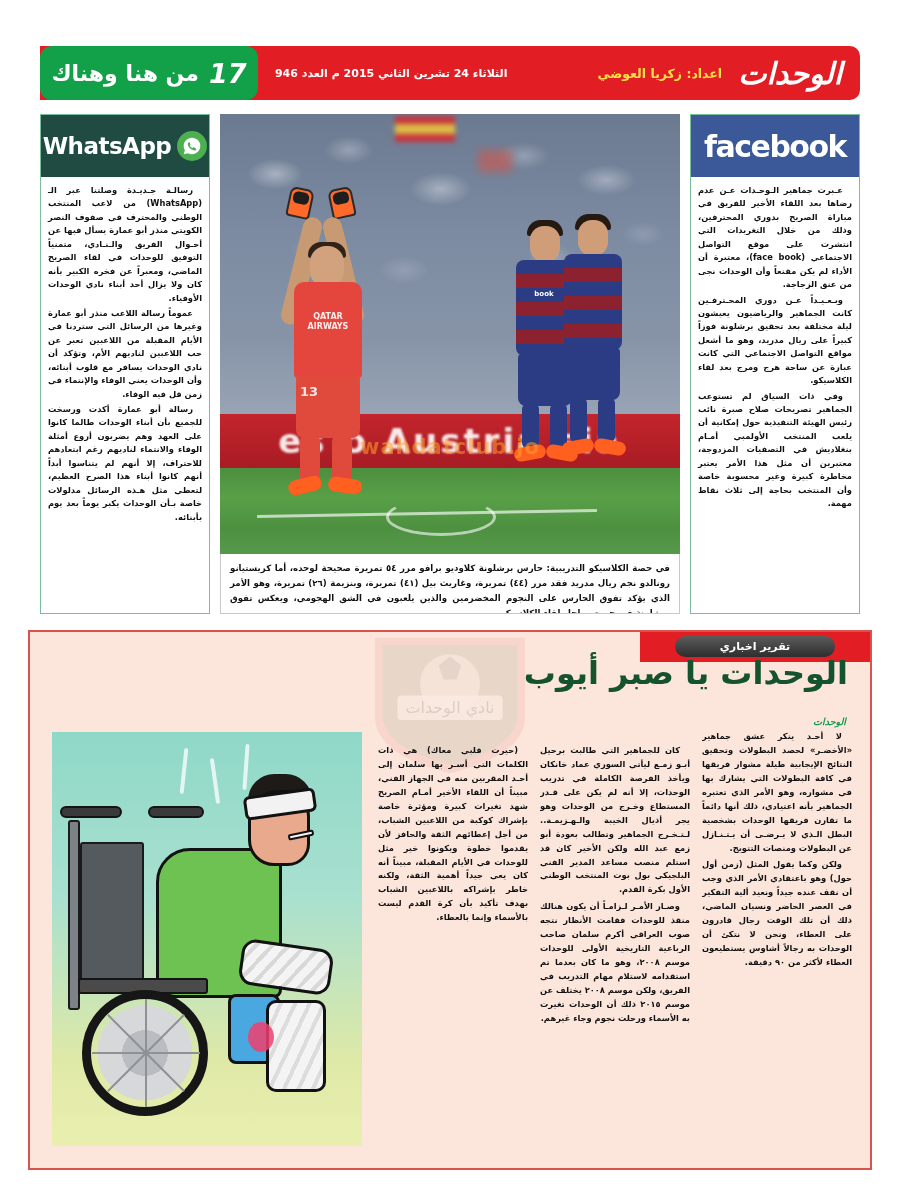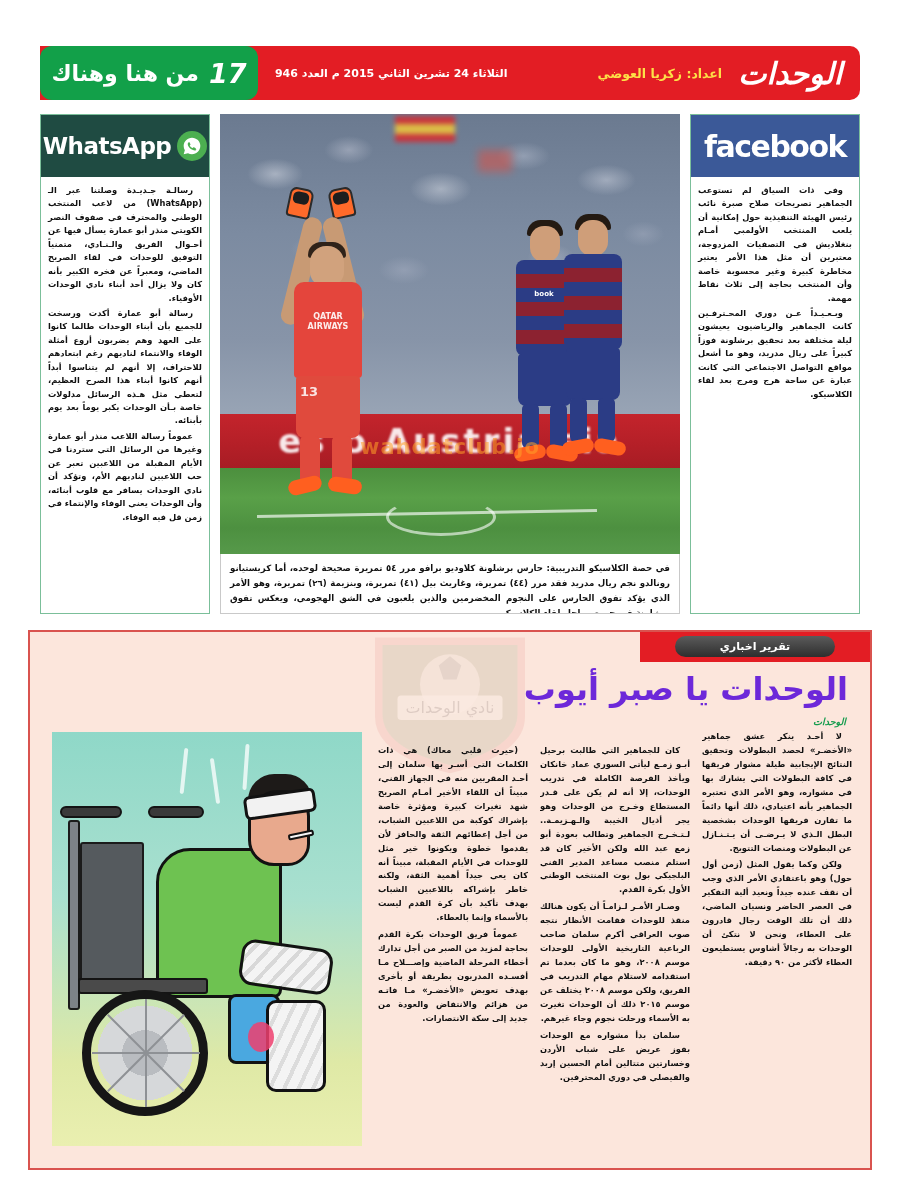--- a/index.html
+++ b/index.html
@@ -358,24 +358,24 @@
     width: 160px; height: 21px;
     background: linear-gradient(180deg,#5b5b5b,#2e2e2e);
     border-radius: 11px;
     display: flex; align-items: center; justify-content: center;
     color: #fff; font-size: 11px; font-weight: bold;
     direction: rtl;
   }
 
   .bottom-headline {
     position: absolute;
-    right: 22px; top: 38px;
+    right: 22px; top: 22px;
     font-size: 32px;
     font-weight: bold;
-    color: #6d28d9;
+    color: #14532d;
     direction: rtl;
     white-space: nowrap;
   }
 
   .bottom-byline {
     position: absolute;
     right: 24px; top: 84px;
     font-size: 9.5px;
     font-weight: bold;
     font-style: italic;
@@ -519,22 +519,22 @@
       <div class="social-brand brand-whatsapp">
         <span class="wa-logo">
           <svg width="20" height="20" viewBox="0 0 24 24" aria-hidden="true">
             <path fill="#ffffff" d="M12 2C6.5 2 2 6.5 2 12c0 1.8.5 3.5 1.4 5L2 22l5.2-1.4c1.4.8 3.1 1.2 4.8 1.2 5.5 0 10-4.5 10-10S17.5 2 12 2zm5.4 14.1c-.2.6-1.3 1.2-1.8 1.2-.5.1-1 .1-1.7-.1-.4-.1-.9-.3-1.5-.6-2.6-1.1-4.3-3.8-4.5-4-.1-.2-1-1.4-1-2.6s.6-1.8.8-2.1c.2-.2.5-.3.6-.3h.5c.2 0 .4 0 .5.4l.8 1.9c.1.1.1.3 0 .5l-.3.4-.3.3c-.1.1-.2.3-.1.5.1.2.6 1 1.3 1.6.9.8 1.6 1 1.9 1.2.2.1.4 0 .5-.1l.7-.8c.2-.2.3-.2.5-.1l1.8.9c.2.1.4.2.4.3.1.2.1.7-.1 1.2z"></path>
           </svg>
         </span>
         <span class="wa-wordmark">WhatsApp</span>
       </div>
       <div class="social-body">
         <p>رسالـة جـديـدة وصلتنا عبر الـ (WhatsApp) من لاعب المنتخب الوطني والمحترف في صفوف النصر الكويتي منذر أبو عمارة يسأل فيها عن أحـوال الفريق والـنـادي، متمنياً التوفيق للوحدات في لقاء الصريح الماضي، ومعبراً عن فخره الكبير بأنه كان ولا يزال أحد أبناء نادي الوحدات الأوفياء.</p>
+        <p>عموماً رسالة اللاعب منذر أبو عمارة وغيرها من الرسائل التي ستردنا في الأيام المقبلة من اللاعبين تعبر عن حب اللاعبين لناديهم الأم، وتؤكد أن نادي الوحدات يسافر مع قلوب أبنائه، وأن الوحدات يعني الوفاء والإنتماء في زمن قل فيه الوفاء.</p>
         <p>رسالة أبو عمارة أكدت ورسخت للجميع بأن أبناء الوحدات طالما كانوا على العهد وهم يضربون أروع أمثلة الوفاء والانتماء لناديهم رغم ابتعادهم للاحتراف، إلا أنهم لم يتناسوا أبداً أنهم كانوا أبناء هذا الصرح العظيم، لتعطي مثل هـذه الرسائل مدلولات خاصة بـأن الوحدات يكبر يوماً بعد يوم بأبنائه.</p>
-        <p>عموماً رسالة اللاعب منذر أبو عمارة وغيرها من الرسائل التي ستردنا في الأيام المقبلة من اللاعبين تعبر عن حب اللاعبين لناديهم الأم، وتؤكد أن نادي الوحدات يسافر مع قلوب أبنائه، وأن الوحدات يعني الوفاء والإنتماء في زمن قل فيه الوفاء.</p>
       </div>
     </div>
 
     <div class="photo-col">
       <div class="photo-frame">
         <div class="crowd">
           <div class="crowd-flag"></div>
           <div class="crowd-flag2"></div>
         </div>
         <div class="advert-band">
@@ -589,22 +589,23 @@
       </div>
 
       <div class="photo-caption">في حصة الكلاسيكو التدريبية: حارس برشلونة كلاوديو برافو مرر ٥٤ تمريرة صحيحة لوحده، أما كريستيانو رونالدو نجم ريال مدريد فقد مرر (٤٤) تمريرة، وغاريث بيل (٤١) تمريرة، وبنزيمة (٢٦) تمريرة، وهو الأمر الذي يؤكد تفوق الحارس على النجوم المخضرمين والذين يلعبون في الشق الهجومي، ويعكس تفوق برشلونة في جميع مراحل لقاء الكلاسيكو.</div>
     </div>
 
     <div class="social-col">
       <div class="social-brand brand-facebook">
         <span class="fb-wordmark">facebook</span>
       </div>
       <div class="social-body">
+        <p>عـبرت جماهير الـوحـدات عـن عدم رضاها بعد اللقاء الأخير للفريق في مباراة الصريح بدوري المحترفين، وذلك من خلال التغريدات التي انتشرت على موقع التواصل الاجتماعي (face book)، معتبرة أن الأداء لم يكن مقنعاً وأن الوحدات نجى من عنق الزجاجة.</p>
+        <p>وبـعـيـداً عـن دوري المحـترفـين كانت الجماهير والرياضيون يعيشون ليلة مختلفة بعد تحقيق برشلونة فوزاً كبيراً على ريال مدريد، وهو ما أشعل مواقع التواصل الاجتماعي التي كانت عبارة عن ساحة هرج ومرج بعد لقاء الكلاسيكو.</p>
         <p>وفي ذات السياق لم تستوعب الجماهير تصريحات صلاح صبرة نائب رئيس الهيئة التنفيذية حول إمكانية أن يلعب المنتخب الأولمبي أمـام بنغلاديش في التصفيات المزدوجة، معتبرين أن مثل هذا الأمر يعتبر مخاطرة كبيرة وغير محسوبة خاصة وأن المنتخب بحاجة إلى ثلاث نقاط مهمة.</p>
-        <p>وبـعـيـداً عـن دوري المحـترفـين كانت الجماهير والرياضيون يعيشون ليلة مختلفة بعد تحقيق برشلونة فوزاً كبيراً على ريال مدريد، وهو ما أشعل مواقع التواصل الاجتماعي التي كانت عبارة عن ساحة هرج ومرج بعد لقاء الكلاسيكو.</p>
       </div>
     </div>
   </div>
 
   <div class="bottom-section">
 
     <div class="report-badge-wrap">
       <div class="report-badge">تقرير اخباري</div>
     </div>
 
@@ -623,26 +624,24 @@
     <div class="bottom-cols">
 
       <div class="bcol first">
         <p>لا أحـد ينكر عشق جماهير «الأخضـر» لحصد البطولات وتحقيق النتائج الإيجابية طيلة مشوار فريقها في كافة البطولات التي يشارك بها في مشواره، وهو الأمر الذي تعتبره الجماهير بأنه اعتيادي، ذلك أنها دائماً ما تقارن فريقها الوحدات بشخصية البطل الـذي لا يـرضـى أن يـتـنـازل عن البطولات ومنصات التتويج.</p>
         <p>ولكن وكما يقول المثل (زمن أول حول) وهو باعتقادي الأمر الذي وجب أن نقف عنده جيداً ونعيد ألية التفكير في العصر الحاضر ونسيان الماضي، ذلك أن تلك الوقت رجال قادرون على العطاء، ونحن لا نتكئ أن الوحدات به رجالاً أشاوس يستطيعون العطاء لأكثر من ٩٠ دقيقة.</p>
       </div>
 
       <div class="bcol shifted">
         <p>كان للجماهير التي طالبت برحيل أبـو زمـع ليأتي السوري عماد خانكان ويأخذ الفرصة الكاملة في تدريب الوحدات، إلا أنه لم يكن على قـدر المستطاع وخـرج من الوحدات وهو يجر أذيال الخيبة والـهـزيمـة.. لـتـخـرج الجماهير وتطالب بعودة أبو زمع عبد الله ولكن الأخير كان قد استلم منصب مساعد المدير الفني البلجيكي بول بوت المنتخب الوطني الأول بكرة القدم.</p>
         <p>وصـار الأمـر لـزامـاً أن يكون هنالك منقذ للوحدات فقامت الأنظار نتجه صوب العراقي أكرم سلمان صاحب الرباعية التاريخية الأولى للوحدات موسم ٢٠٠٨، وهو ما كان بعدما تم استقدامه لاستلام مهام التدريب في الفريق، ولكن موسم ٢٠٠٨ يختلف عن موسم ٢٠١٥ ذلك أن الوحدات تغيرت به الأسماء ورحلت نجوم وجاء غيرهم.</p>
-        <p>سلمان بدأ مشواره مع الوحدات بفوز عريض على شباب الأردن وخسارتين متتالين أمام الحسين إربد والفيصلي في دوري المحترفين.</p>
       </div>
 
       <div class="bcol shifted">
         <p>(حيرت قلبي معاك) هي ذات الكلمات التي أسـر بها سلمان إلى أحـد المقربين منه في الجهاز الفني، مبيناً أن اللقاء الأخير أمـام الصريح شهد تغيرات كبيرة ومؤثرة خاصة بإشراك كوكبة من اللاعبين الشباب، من أجل إعطائهم الثقة والحافز لأن يقدموا خطوة ويكونوا خير مثل للوحدات في الأيام المقبلة، مبيناً أنه كان يعي جيداً أهمية الثقة، ولكنه خاطر بإشراكه باللاعبين الشباب بهدف تأكيد بأن كرة القدم ليست بالأسماء وإنما بالعطاء.</p>
-        <p>عموماً فريق الوحدات بكرة القدم بحاجة لمزيد من الصبر من أجل تدارك أخطاء المرحلة الماضية وإصـــلاح مـا أفسـده المدربون بطريقة أو بأخرى بهدف تعويض «الأخضـر» مـا فاتـه من هزائم والانتفاض والعودة من جديد إلى سكة الانتصارات.</p>
       </div>
 
       <div class="cartoon">
         <div class="steam s1"></div>
         <div class="steam s2"></div>
         <div class="steam s3"></div>
 
         <div class="chair-top"></div>
         <div class="handle2"></div>
         <div class="chair-back"></div>

